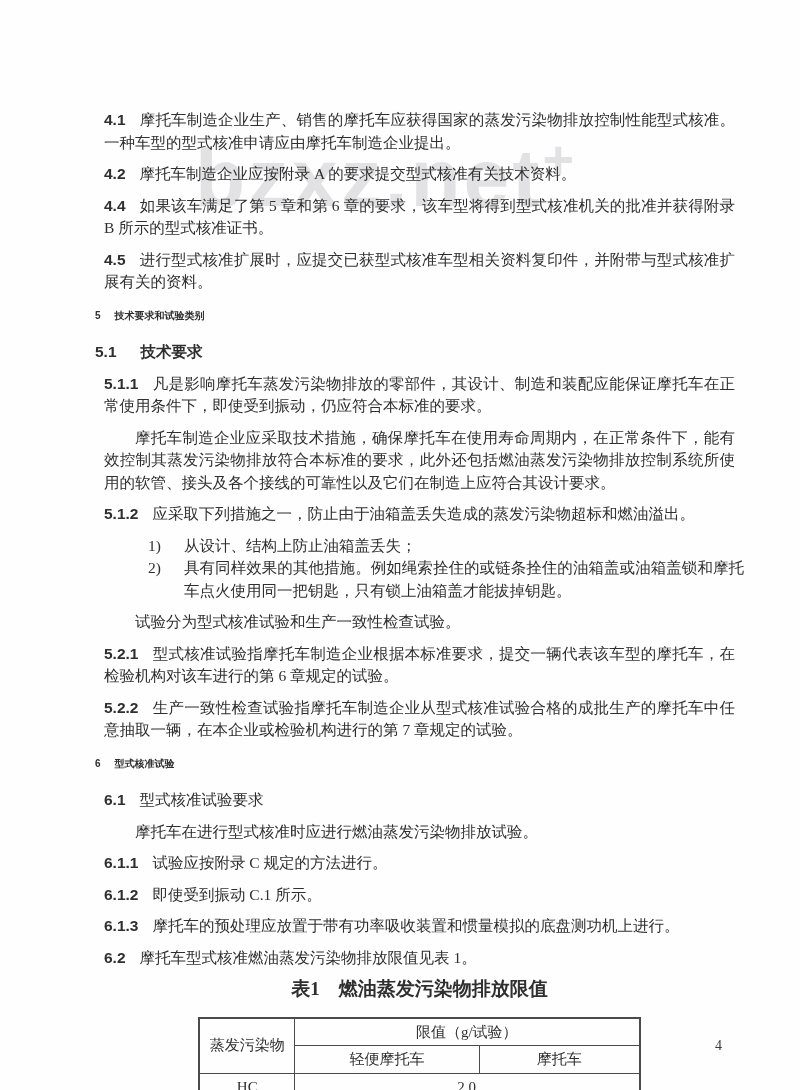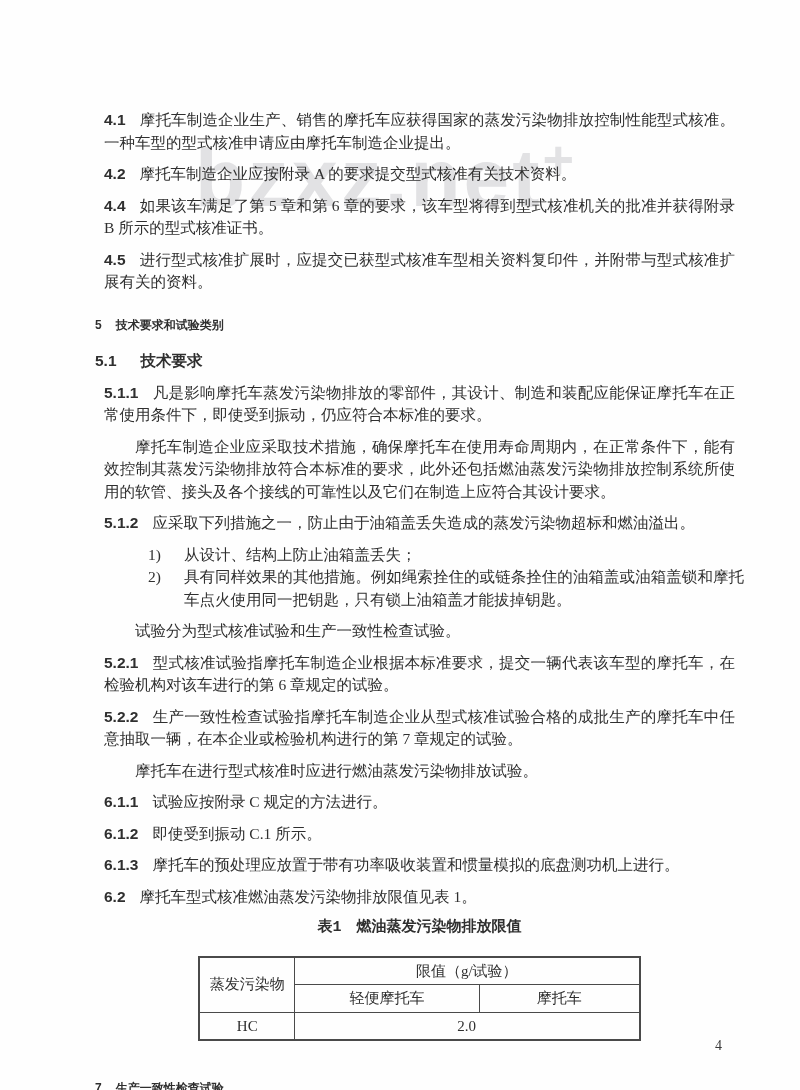--- a/index.html
+++ b/index.html
@@ -39,22 +39,22 @@
   p{margin:9px;}
   .clause .cnum{
     font-family:"Liberation Sans","DejaVu Sans",sans-serif;
     font-weight:bold;
     margin-right:14px;
     white-space:nowrap;
   }
   .h1{
     font-family:"Liberation Sans","DejaVu Sans",sans-serif;
     font-weight:bold;
-    font-size:12px;
-    margin:20px 0 14px 0;
+    font-size:10px;
+    margin:11px 0 14px 0;
   }
   .h1 .cnum{margin-right:14px;}
   .h2{
     font-family:"Liberation Sans","DejaVu Sans",sans-serif;
     font-weight:bold;
     font-size:15.5px;
     margin:10px 0 6px 0;
   }
   .h2 .cnum{margin-right:24px;}
   .indent-para{text-indent:2em;}
@@ -63,23 +63,23 @@
     margin-left:53px;
   }
   .list-item .li-num{
     width:36px;
     flex-shrink:0;
   }
   .list-item .li-text{flex:1;}
   .table-block{margin-top:8px;}
   .table-title{
     text-align:center;
-    font-family:Liberation Mono, monospace;
+    font-family:Liberation Serif, serif;
     font-weight:bold;
-    font-size:15px;
+    font-size:19px;
     margin-bottom:6px;
   }
   table.limits{
     border-collapse:collapse;
     margin:16px auto;
     width:440px;
     table-layout:fixed;
     font-size:15px;
     border:2px solid #4a4a4a;
   }
@@ -140,21 +140,23 @@
         <span class="li-text">具有同样效果的其他措施。例如绳索拴住的或链条拴住的油箱盖或油箱盖锁和摩托车点火使用同一把钥匙，只有锁上油箱盖才能拔掉钥匙。</span>
       </div>
 
 
     <p class="indent-para">试验分为型式核准试验和生产一致性检查试验。</p>
 
     <p class="clause"><span class="cnum">5.2.1</span><span>型式核准试验指摩托车制造企业根据本标准要求，提交一辆代表该车型的摩托车，在检验机构对该车进行的第 6 章规定的试验。</span></p>
 
     <p class="clause"><span class="cnum">5.2.2</span><span>生产一致性检查试验指摩托车制造企业从型式核准试验合格的成批生产的摩托车中任意抽取一辆，在本企业或检验机构进行的第 7 章规定的试验。</span></p>
 
+    <p class="h1"><span class="cnum">6</span><span>型式核准试验</span></p>
 
+    <p class="clause"><span class="cnum">6.1</span><span>型式核准试验要求</span></p>
 
     <p class="indent-para">摩托车在进行型式核准时应进行燃油蒸发污染物排放试验。</p>
 
     <p class="clause"><span class="cnum">6.1.1</span><span>试验应按附录 C 规定的方法进行。</span></p>
 
     <p class="clause"><span class="cnum">6.1.2</span><span>即使受到振动 C.1 所示。</span></p>
 
     <p class="clause"><span class="cnum">6.1.3</span><span>摩托车的预处理应放置于带有功率吸收装置和惯量模拟的底盘测功机上进行。</span></p>
 
     <p class="clause"><span class="cnum">6.2</span><span>摩托车型式核准燃油蒸发污染物排放限值见表 1。</span></p>

